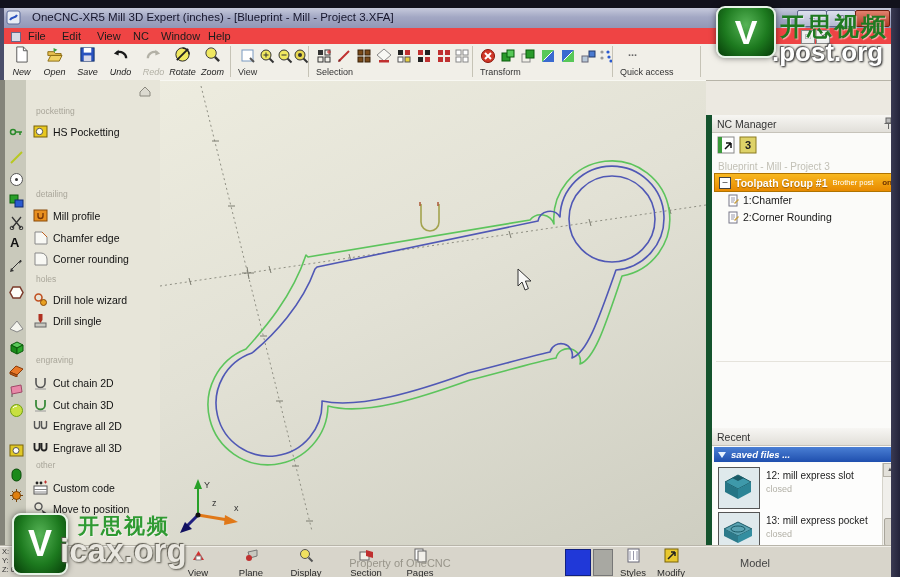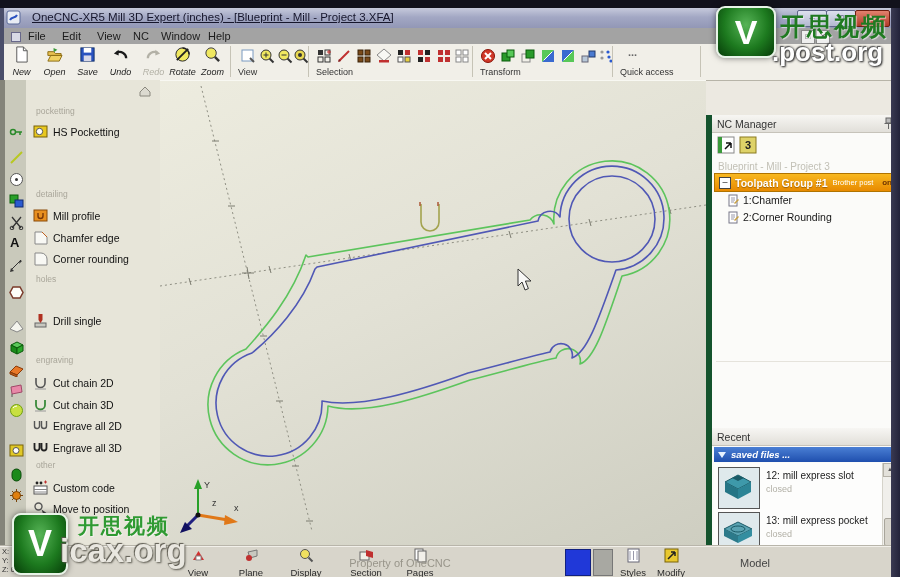--- a/index.html
+++ b/index.html
@@ -5,25 +5,25 @@
   html,body{margin:0;padding:0;background:#111;}
   .screen{position:relative;width:900px;height:577px;overflow:hidden;
     font-family:"Liberation Sans",sans-serif;background:#ece9e1;}
   .r{position:absolute;}
   
   .top-edge{left:0;top:0;width:900px;height:8px;background:#12121c;}
   .right-edge{left:891px;top:8px;width:9px;height:569px;background:linear-gradient(90deg,#3a3a52,#23233a);z-index:40;}
   .left-edge{left:0;top:8px;width:4px;height:72px;background:#4a4e6a;}
   .titlebar{left:0;top:8px;width:900px;height:20px;background:linear-gradient(#c6cadc,#a3a8c4 45%,#9297b6);
     border-bottom:1px solid #7e83a2;display:flex;align-items:center;}
-  .title-text{font-size:11.5px;color:#16162c;margin-left:6px;white-space:nowrap;text-decoration:underline;}
+  .title-text{font-size:11.5px;color:#16162c;margin-left:6px;white-space:nowrap;}
   .winbtn{height:15px;border:1px solid #5f6588;border-radius:2px;font-size:9px;line-height:14px;text-align:center;
     color:#2c3152;background:linear-gradient(#dde1ee,#b3b8d0);}
   .winbtn.close{background:linear-gradient(#e2826e,#b23a28);color:#fff;border-color:#6e1d10;}
-  .menubar{left:0;top:28px;width:900px;height:16px;background:#a3a3a3;border-bottom:1px solid #dedbd0;}
+  .menubar{left:0;top:28px;width:900px;height:16px;background:#ef4444;border-bottom:1px solid #dedbd0;}
   .menu-item{font-size:11px;color:#1c1c1c;line-height:16px;padding:0 4px;}
   .toolbar{left:0;top:44px;width:900px;height:36px;background:#f1efe8;border-bottom:1px solid #b7b4a8;}
   .tb-sep{top:2px;width:1px;height:31px;background:#c6c3b6;}
   .tbb{top:2px;width:33px;text-align:center;cursor:default;font-style:italic;}
   .ti{width:17px;height:17px;display:inline-block;}
   .tbl{font-size:9px;color:#222;}
   .dis .tbl{color:#b3b1a6;}
   .grp-label{top:23px;font-size:9px;color:#333;}
   .mini{width:16px;height:16px;}
   
@@ -364,20 +364,27 @@
       <span>Mill profile</span>
       </div>
     <div class="r sbi" style="top:170px">
       <svg class="i15" viewBox="0 0 15 15">
           <path d="M2 14V2h6a6 6 0 0 1 6 6v6z" fill="#f8f8f4" stroke="#888"></path>
         </svg>
       <span>Corner rounding</span>
       </div>
 
     <div class="r sbh" style="top:194px">holes</div>
+    <div class="r sbi" style="top:211px">
+      <svg class="i15" viewBox="0 0 15 15">
+          <circle cx="5.5" cy="5.5" r="3.5" fill="none" stroke="#c05020" stroke-width="1.6"></circle>
+          <circle cx="10.5" cy="10.5" r="3" fill="#e8a020" stroke="#8a4a08"></circle>
+        </svg>
+      <span>Drill hole wizard</span>
+      </div>
     <div class="r sbi" style="top:232px">
       <svg class="i15" viewBox="0 0 15 15">
           <rect x="2" y="10" width="11" height="4" fill="#c8c8c0" stroke="#666"></rect>
           <path d="M5.5 1h4v6l-2 3-2-3z" fill="#b03020"></path>
         </svg>
       <span>Drill single</span>
       </div>
 
     <div class="r sbh" style="top:275px">engraving</div>
     <div class="r sbi" style="top:294px">

